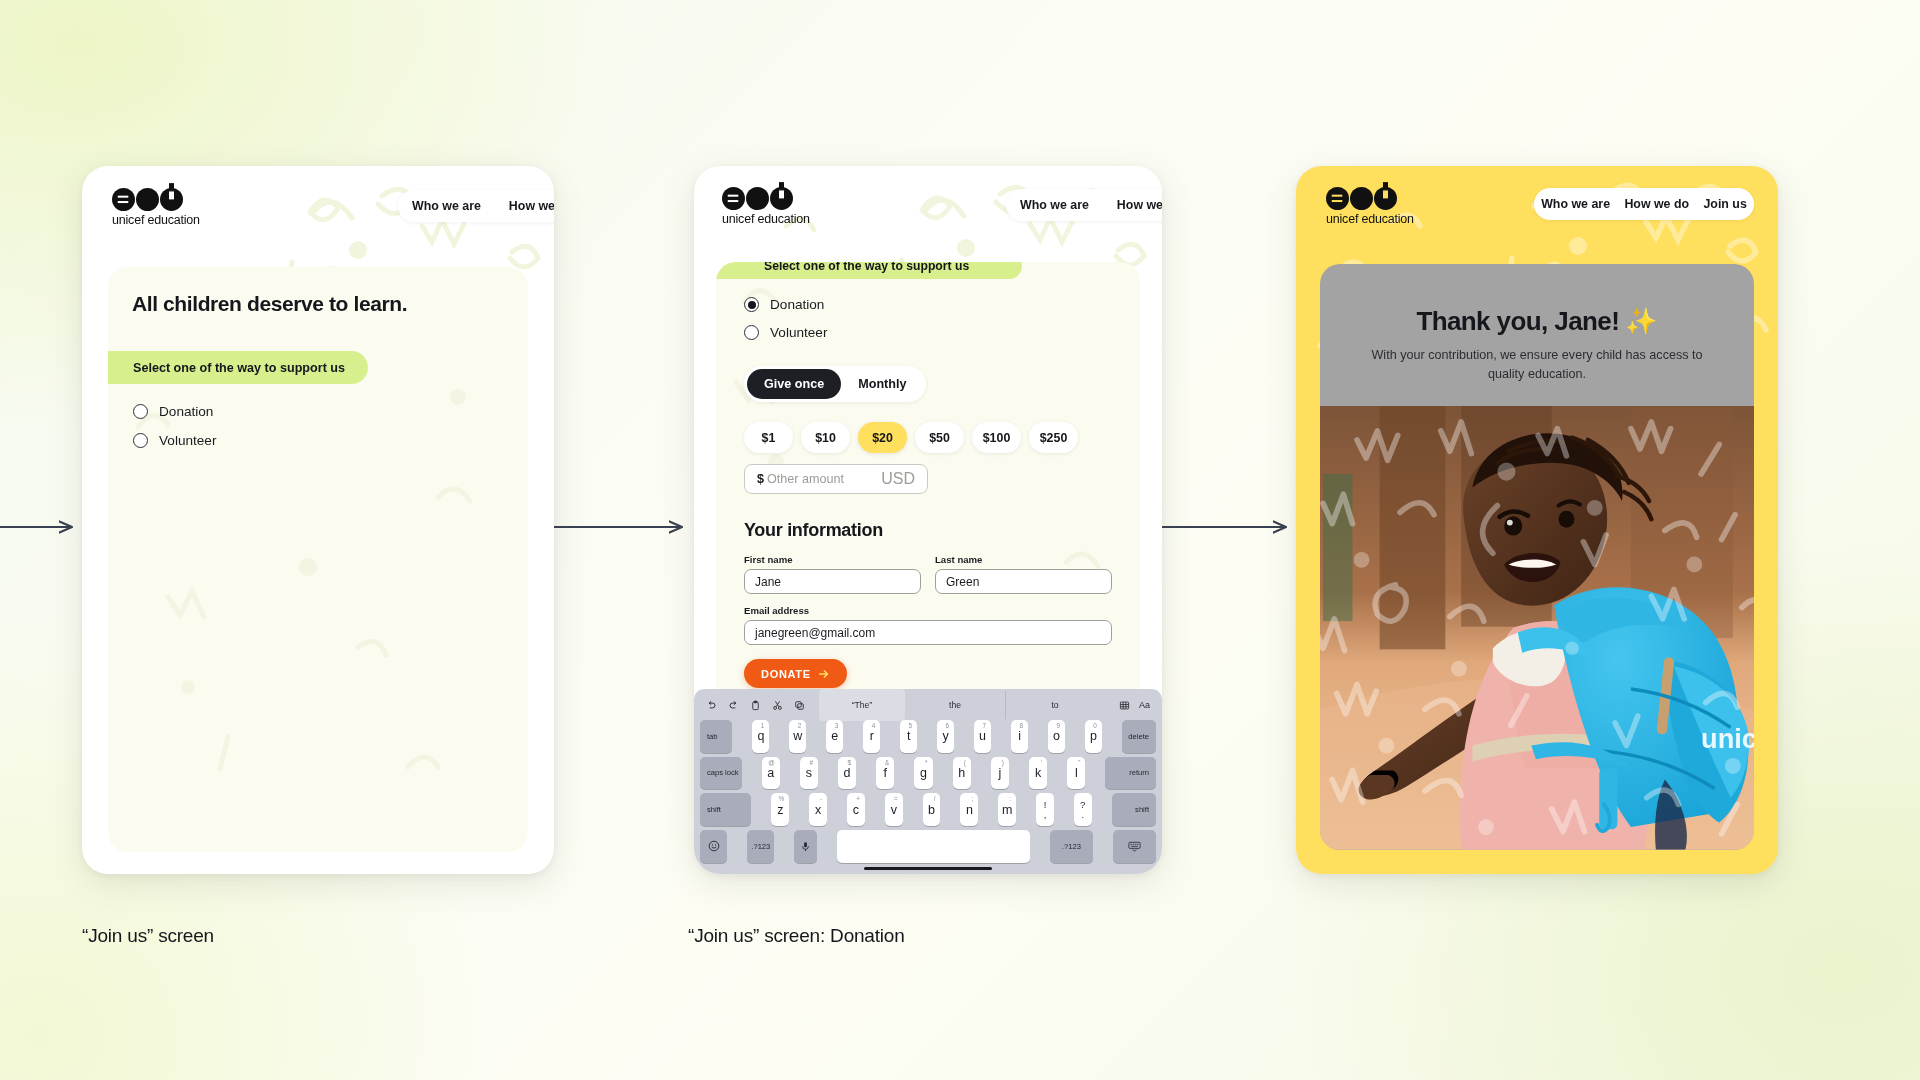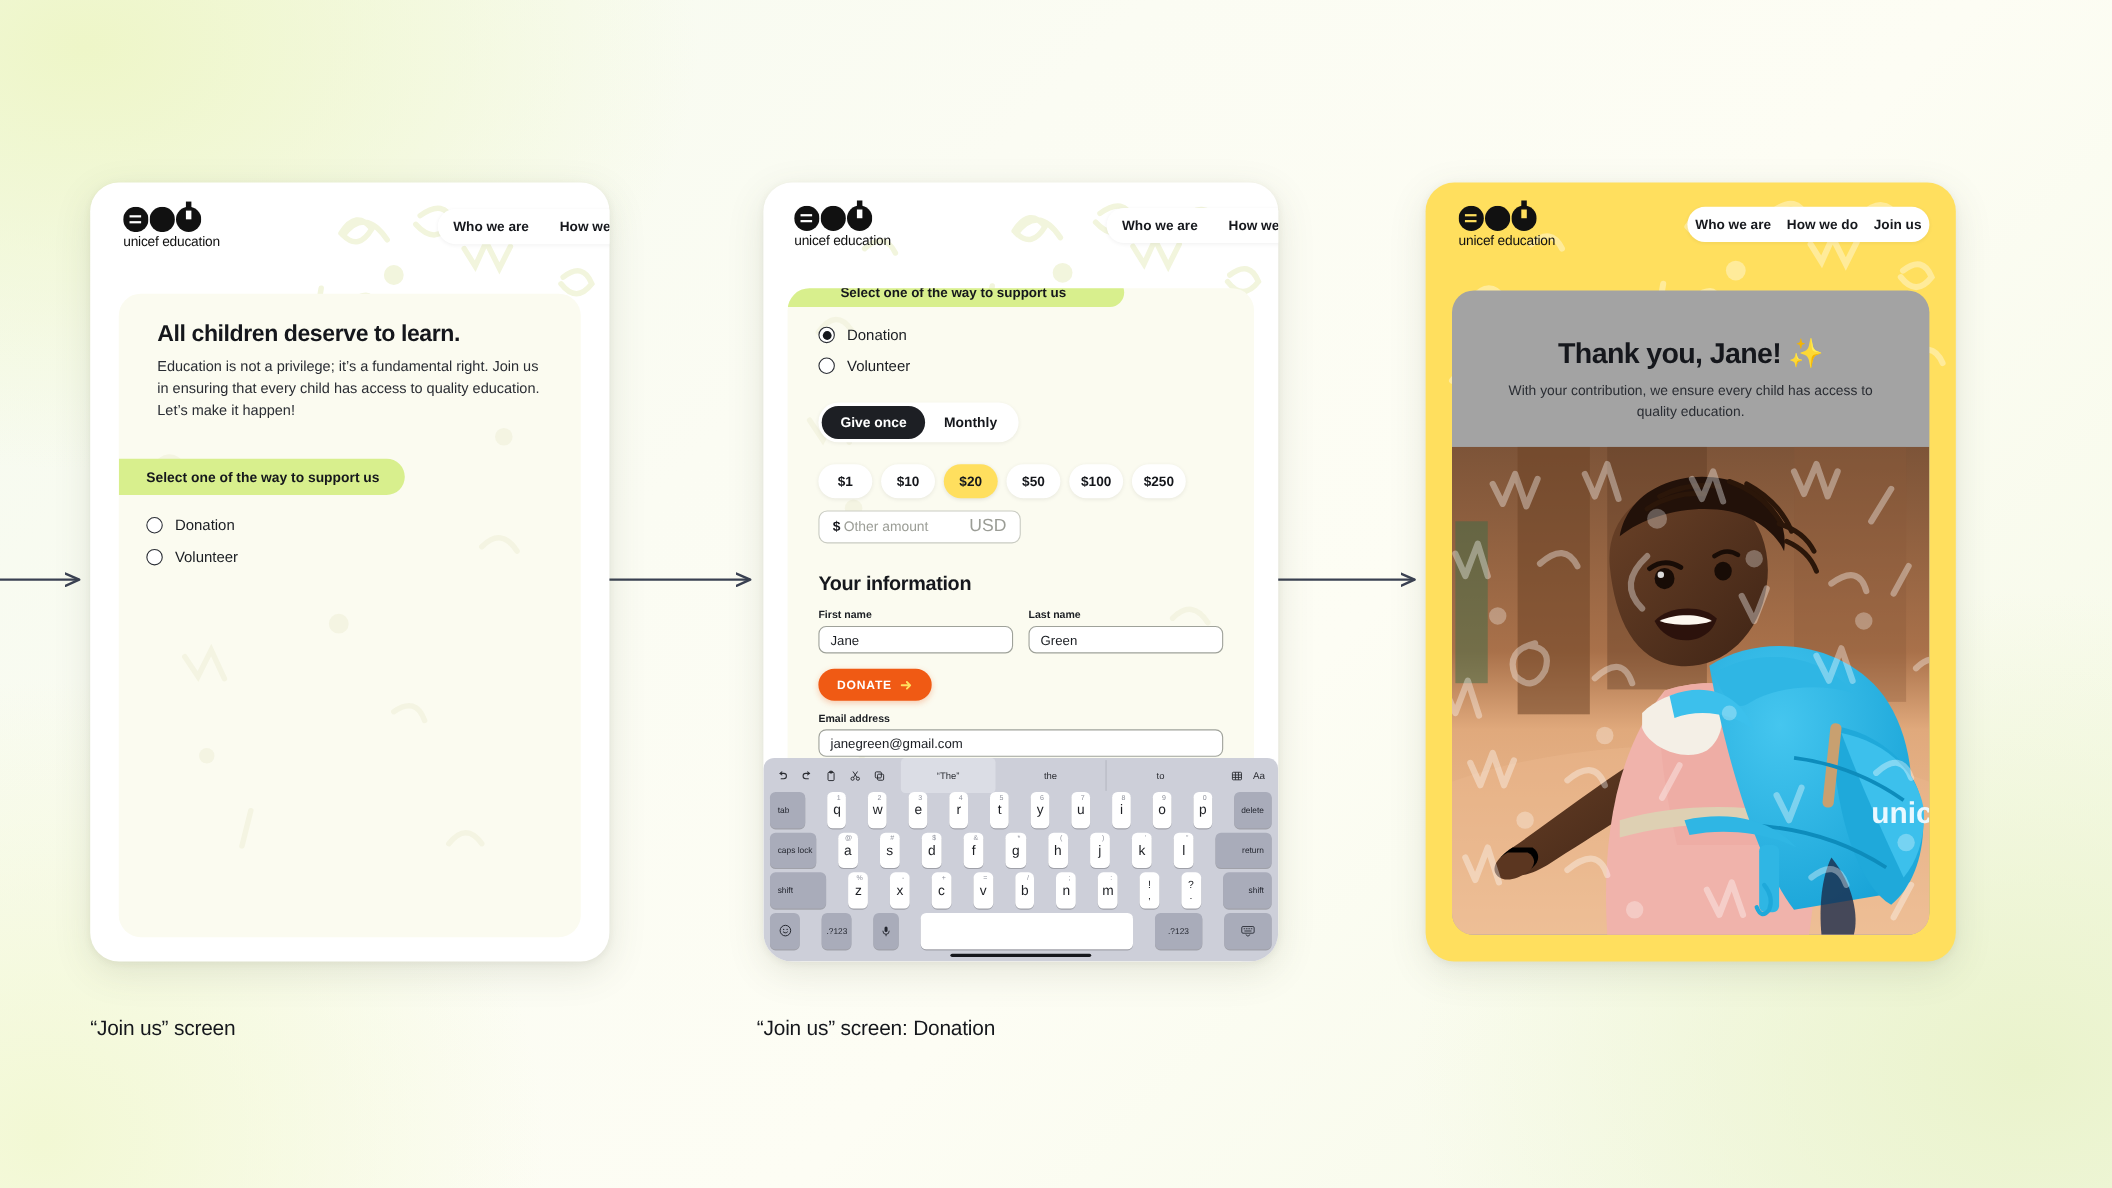--- a/index.html
+++ b/index.html
@@ -248,23 +248,22 @@
         <path d="M250 380 q20 -14 28 8"></path>
         <path d="M120 470 l-8 32"></path>
         <path d="M300 500 q16 -20 30 0"></path>
       </g>
       <g fill="#f4f4e2">
           <circle cx="200" cy="300" r="9"></circle>
           <circle cx="80" cy="420" r="7"></circle>
           <circle cx="350" cy="130" r="8"></circle>
         </g>
     </svg>
-    <div style="position:relative; padding:25px 35px 0;">
+    <div style="position:relative; padding:25px 24px 0;">
       <div class="h1">All children deserve to learn.</div>
-      <div class="sub" style="margin-top:7px; max-width:372px;">Education is not a privilege; it’s a fundamental right. Join us in ensuring that every child has access to quality education. Let’s make it happen!</div>
     </div>
     <div class="greenbar" style="position:relative; margin-top:35px; height:33px; width:260px; padding-left:25px; font-size:12.6px;">
       <span>Select one of the way to support us</span>
     </div>
     <div style="position:relative; padding:20px 25px 0; display:flex; flex-direction:column; gap:14px;">
       <div class="radio-row">
         <span class="radio"></span>
         <span class="radio-lbl">Donation</span>
       </div>
       <div class="radio-row">
@@ -388,31 +387,31 @@
       <div style="display:flex; gap:14px; margin-top:13px;">
         <div style="flex:1;">
           <div class="flabel">First name</div>
           <div class="finput">Jane</div>
         </div>
         <div style="flex:1;">
           <div class="flabel">Last name</div>
           <div class="finput">Green</div>
         </div>
       </div>
+      <div style="margin-top:11px;">
+        <div class="flabel">Email address</div>
+        <div class="finput">janegreen@gmail.com</div>
+      </div>
       <div style="margin-top:14px;">
         <span class="donate-btn">
           <span>DONATE</span>
           <svg width="12" height="12" viewBox="0 0 14 14" fill="none" stroke="#ffdf5e" stroke-width="2" stroke-linecap="round" stroke-linejoin="round">
               <path d="M2 7h9M7.5 3.5 11 7l-3.5 3.5"></path>
             </svg>
         </span>
-      </div>
-      <div style="margin-top:11px;">
-        <div class="flabel">Email address</div>
-        <div class="finput">janegreen@gmail.com</div>
       </div>
     </div>
   </div>
 
   <div class="kb">
     <div class="kb-suggest">
       <span class="kb-tools">
         <svg width="11" height="11" viewBox="0 0 16 16" fill="none" stroke="#2b2d33" stroke-width="1.4" stroke-linecap="round">
             <path d="M5 4.5H9.5a3.5 3.5 0 1 1 0 7H6"></path>
             <path d="M7 2.5 4.5 4.5 7 6.5"></path>

